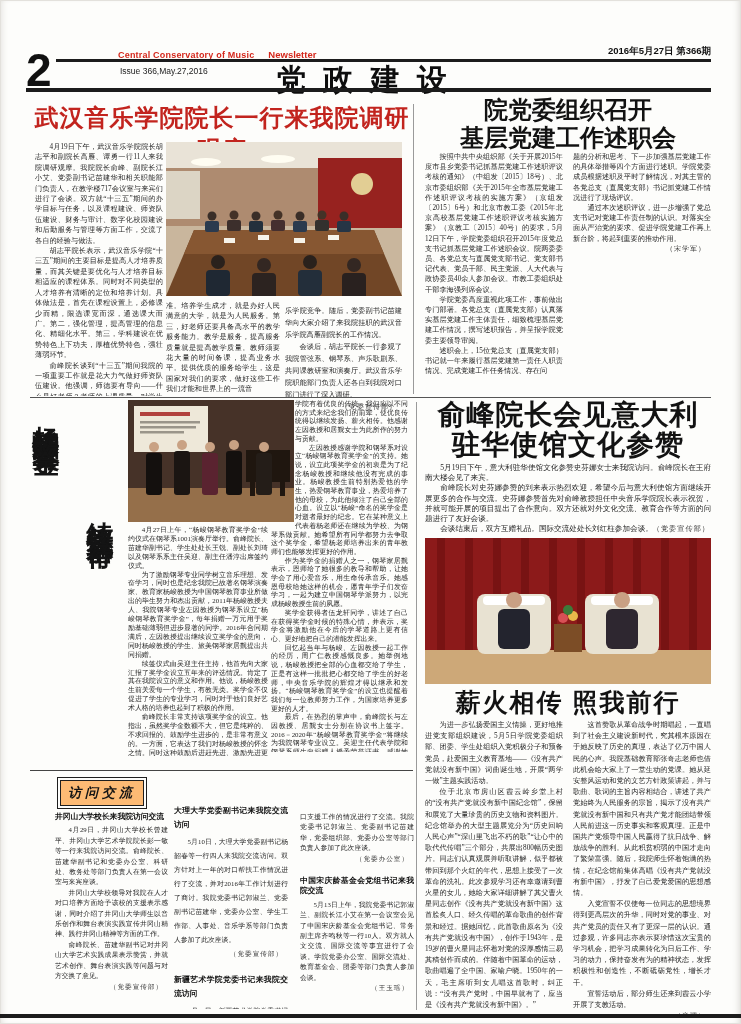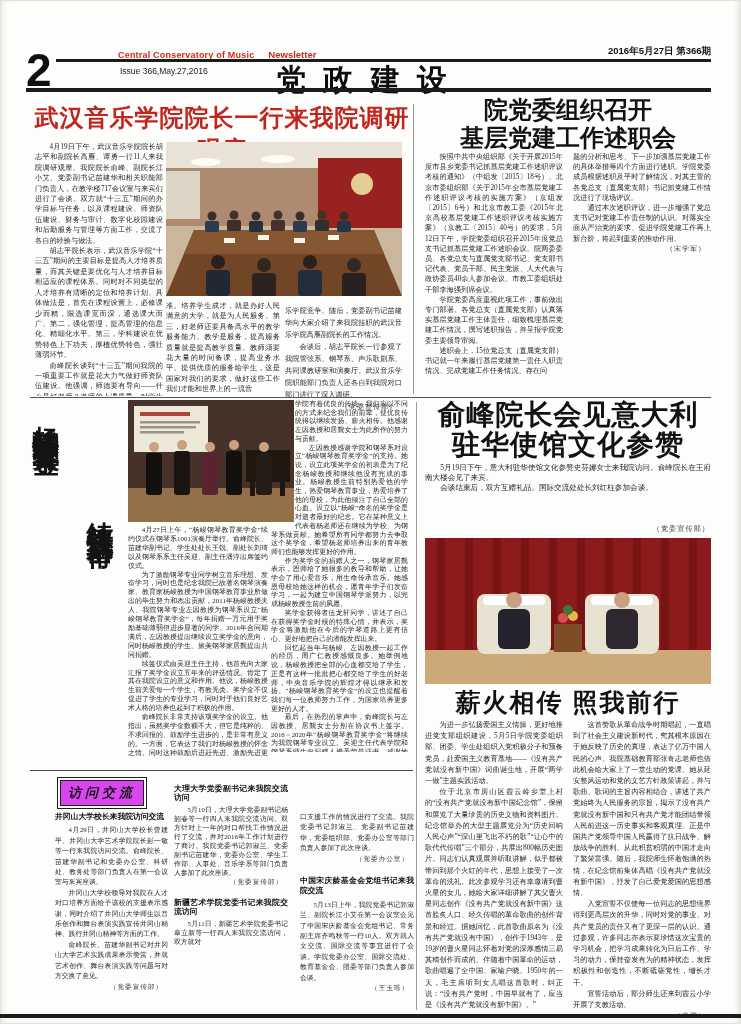--- a/index.html
+++ b/index.html
@@ -24,21 +24,21 @@
              font-weight:900;color:#141414;font-size:27px;letter-spacing:3px;line-height:1;}
   
   .bodycol{position:absolute;text-align:justify;overflow:hidden;}
   .bodycol p{margin:0;text-indent:2em;}
   .bodycol p.cont{text-indent:0;}
   .byline{text-align:right;padding-right:5px;letter-spacing:1px;color:#3a3a3a;}
   .wrap-spacer{float:left;width:24px;height:124px;}
   
   .visits-label{position:absolute;border:1.5px solid #1e1e1e;outline:1px solid #1e1e1e;outline-offset:2px;
                 padding:3px 7px;font-family:"Liberation Serif","DejaVu Serif",serif;font-style:italic;font-weight:bold;
-                font-size:13px;letter-spacing:4px;color:#141414;background:#d946ef;}
+                font-size:13px;letter-spacing:4px;color:#141414;background:#fdba74;}
   .visit-title{font-family:"Liberation Sans","DejaVu Sans",sans-serif;font-weight:bold;font-size:7.8px;
                text-indent:0 !important;margin:0 0 3px 0 !important;color:#111;}
   .visit-title.second{margin-top:12px !important;}
   .photo{position:absolute;overflow:hidden;background:#888;}
   .photo svg{display:block;width:100%;height:100%;}
 </style>
 </head>
 <body>
 
 <div class="page">
@@ -182,20 +182,21 @@
   </div>
 
   <div class="vrule" style="left:416px;top:402px;height:608px;"></div>
 
   <div class="abs hl-serif" style="left:425px;top:400px;width:286px;font-size:28px;line-height:30px;letter-spacing:1px;">
     <div>俞峰院长会见意大利</div>
     <div>驻华使馆文化参赞</div>
   </div>
   <div class="bodycol" style="left:425px;top:463px;width:286px;height:72px;font-size:7.6px;line-height:10.2px;">
     <p>5月19日下午，意大利驻华使馆文化参赞史芬娜女士来我院访问。俞峰院长在王府南大楼会见了来宾。</p>
+    <p>俞峰院长对史芬娜参赞的到来表示热烈欢迎，希望今后与意大利使馆方面继续开展更多的合作与交流。史芬娜参赞首先对俞峰教授担任中央音乐学院院长表示祝贺，并就可能开展的项目提出了合作意向。双方还就对外文化交流、教育合作等方面的问题进行了友好会谈。</p>
     <p>会谈结束后，双方互赠礼品。国际交流处处长刘红柱参加会谈。</p>
   </div>
   <div class="abs byline" style="left:560px;top:524px;width:150px;font-size:7.2px;">（党委宣传部）</div>
 
   <div class="photo" style="left:425px;top:538px;width:286px;height:146px;">
     <svg viewBox="0 0 286 146" preserveAspectRatio="none">
       <rect width="286" height="146" fill="#8c1a1a"></rect>
       <g fill="#751212" opacity="0.85">
         <rect x="12" width="8" height="112"></rect>
           <rect x="40" width="8" height="112"></rect>
@@ -240,21 +241,21 @@
   <div class="visits-label" style="left:60px;top:780px;">访问交流</div>
 
   <div class="bodycol" style="left:55px;top:812px;width:113px;height:200px;font-size:6.8px;line-height:10.4px;">
     <p class="visit-title">井冈山大学校长来我院访问交流</p>
     <p>4月29日，井冈山大学校长曾建平、井冈山大学艺术学院院长彭一敏等一行来我院访问交流。俞峰院长、苗建华副书记和党委办公室、科研处、教务处等部门负责人在第一会议室与来宾座谈。</p>
     <p>井冈山大学校领导对我院在人才对口培养方面给予该校的支援表示感谢，同时介绍了井冈山大学师生以音乐创作和舞台表演实践宣传井冈山精神、践行井冈山精神等方面的工作。</p>
     <p>俞峰院长、苗建华副书记对井冈山大学艺术实践成果表示赞赏，并就艺术创作、舞台表演实践等问题与对方交换了意见。</p>
     <div class="byline" style="font-size:6.6px;">（党委宣传部）</div>
   </div>
 
-  <div class="bodycol" style="left:174px;top:784px;width:114px;height:205px;font-size:6.8px;line-height:9px;">
+  <div class="bodycol" style="left:174px;top:804px;width:114px;height:205px;font-size:6.8px;line-height:14px;">
     <p class="visit-title">大理大学党委副书记来我院交流访问</p>
     <p>5月10日，大理大学党委副书记杨韶春等一行四人来我院交流访问。双方针对上一年的对口帮扶工作情况进行了交流，并对2016年工作计划进行了商讨。我院党委书记郭淑兰、党委副书记苗建华，党委办公室、学生工作部、人事处、音乐学系等部门负责人参加了此次座谈。</p>
     <div class="byline" style="font-size:6.6px;">（党委宣传部）</div>
     <p class="visit-title second">新疆艺术学院党委书记来我院交流访问</p>
     <p>5月11日，新疆艺术学院党委书记章立新等一行四人来我院交流访问，双方就对</p>
   </div>
 
   <div class="bodycol" style="left:300px;top:812px;width:114px;height:205px;font-size:6.8px;line-height:10.4px;">
     <p class="cont">口支援工作的情况进行了交流。我院党委书记郭淑兰、党委副书记苗建华，党委组织部、党委办公室等部门负责人参加了此次座谈。</p>
     <div class="byline" style="font-size:6.6px;">（党委办公室）</div>

